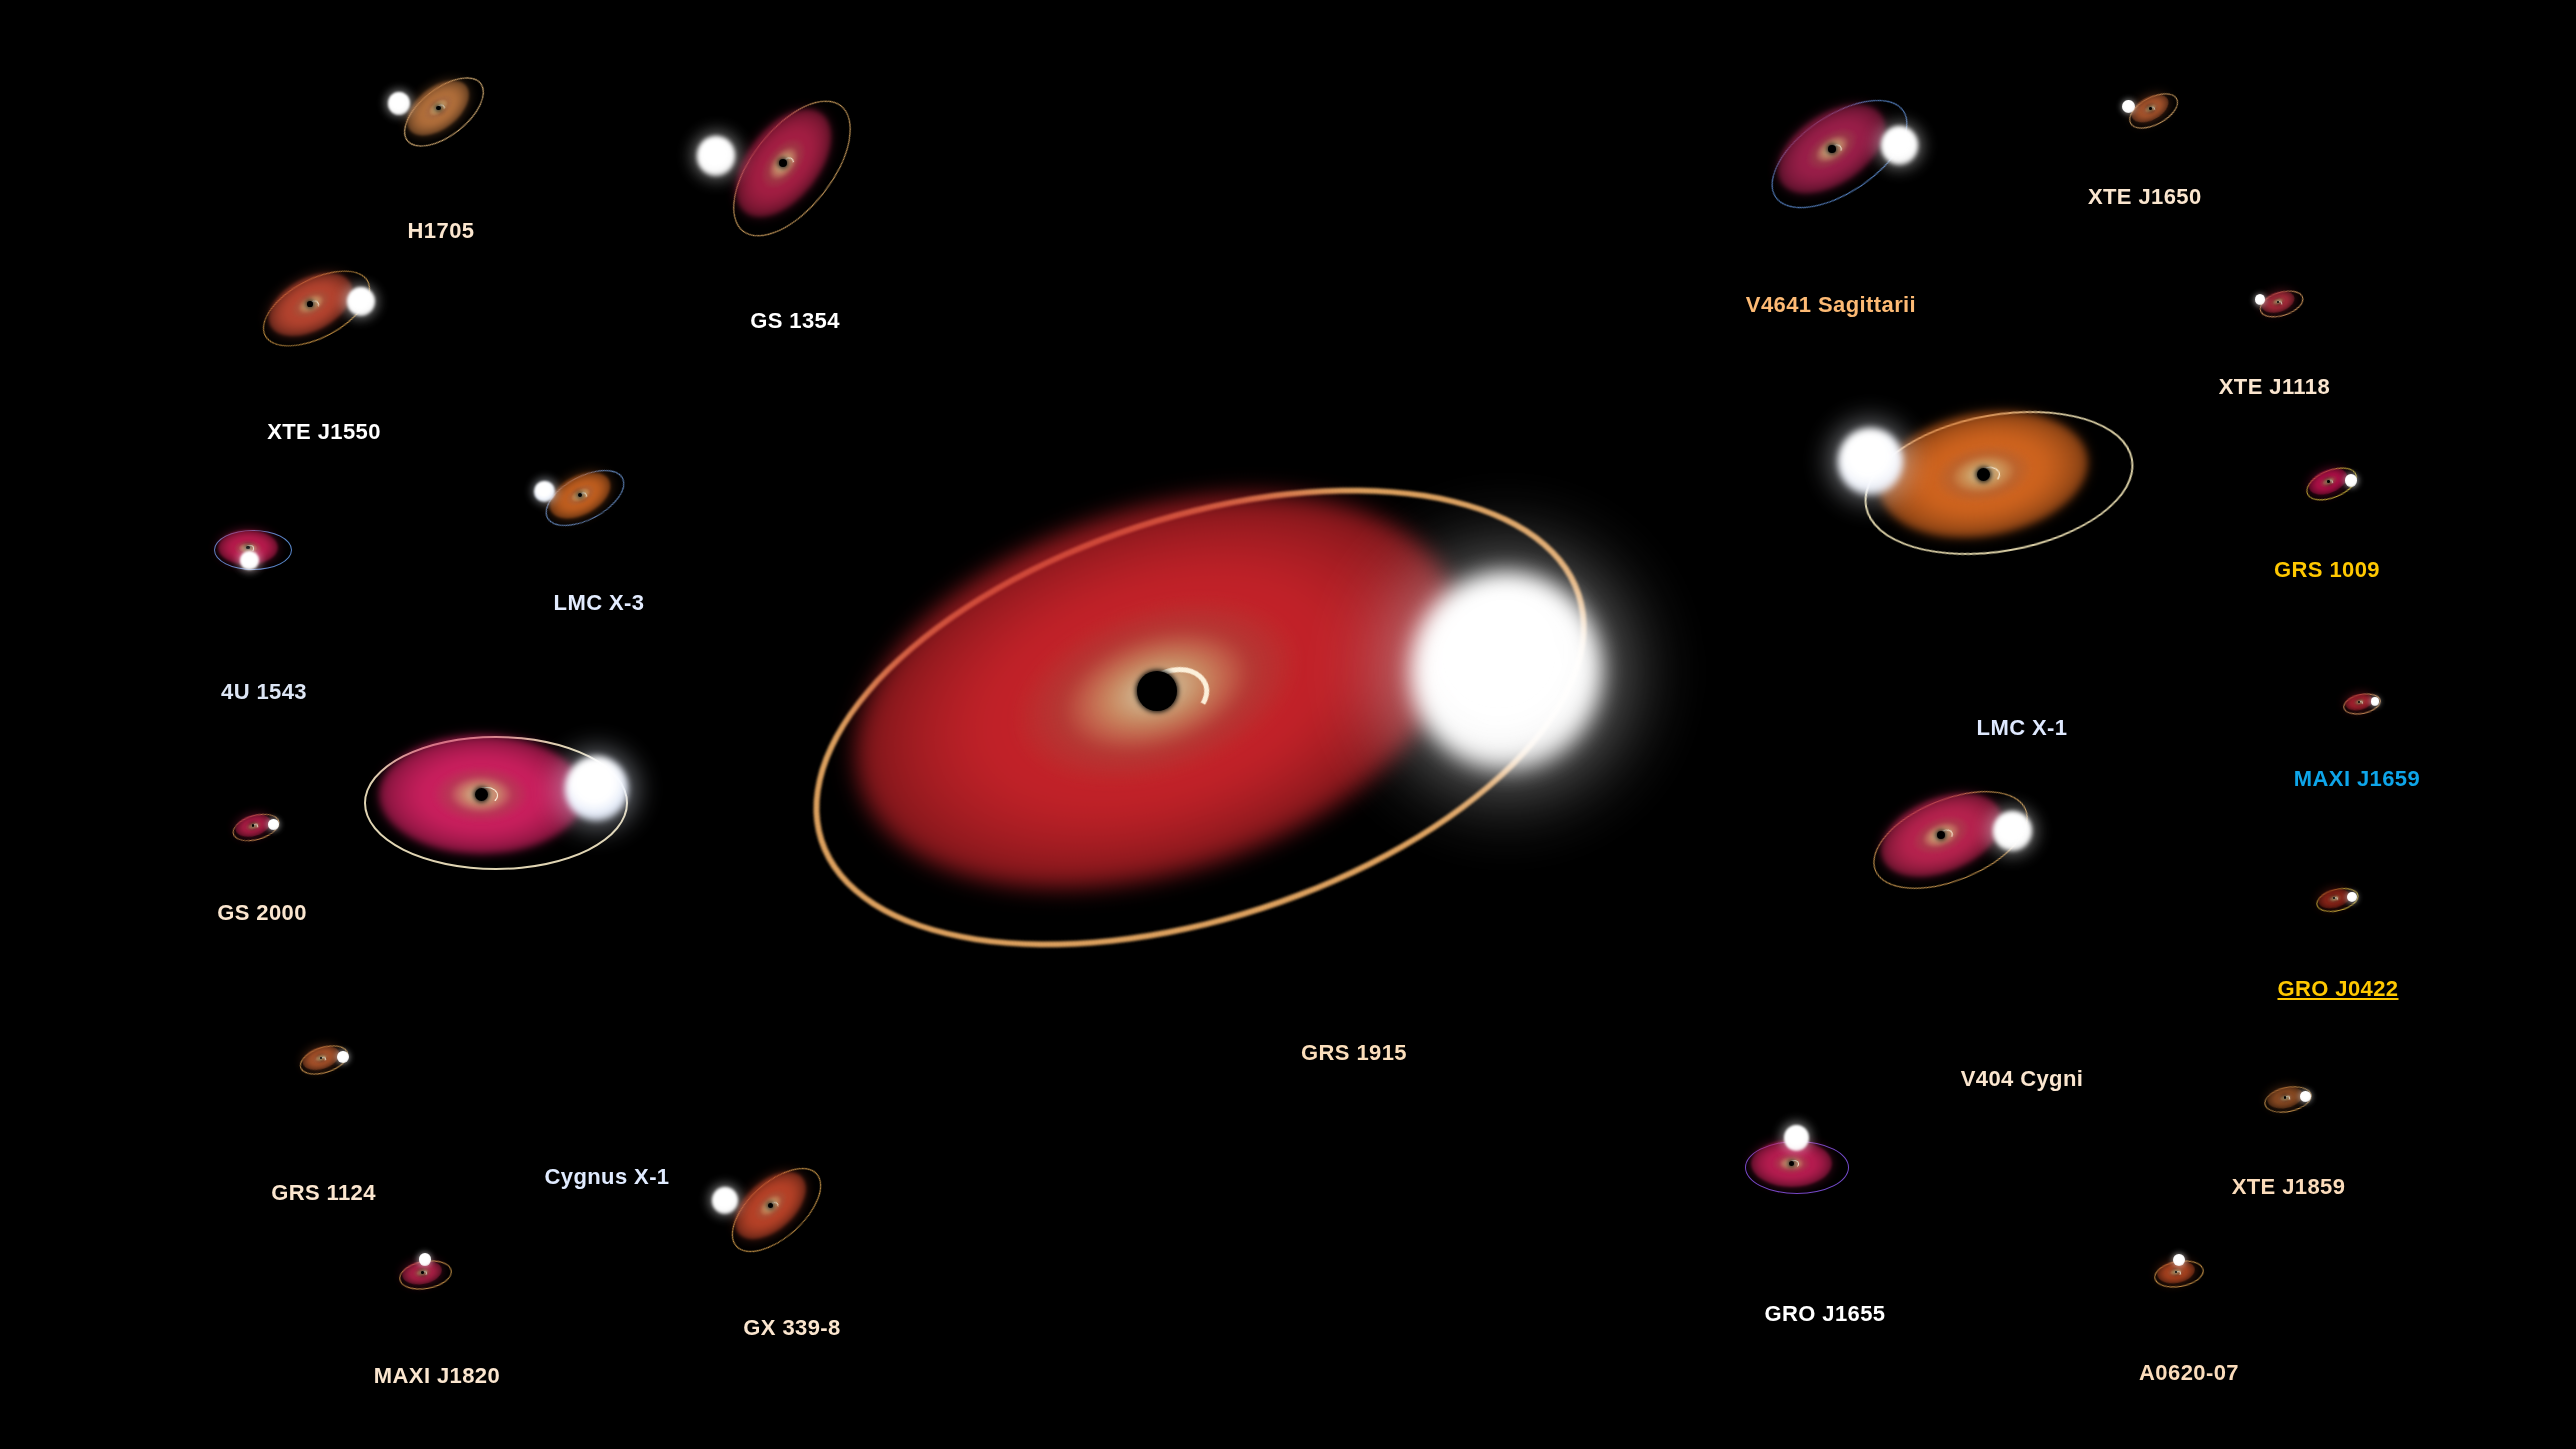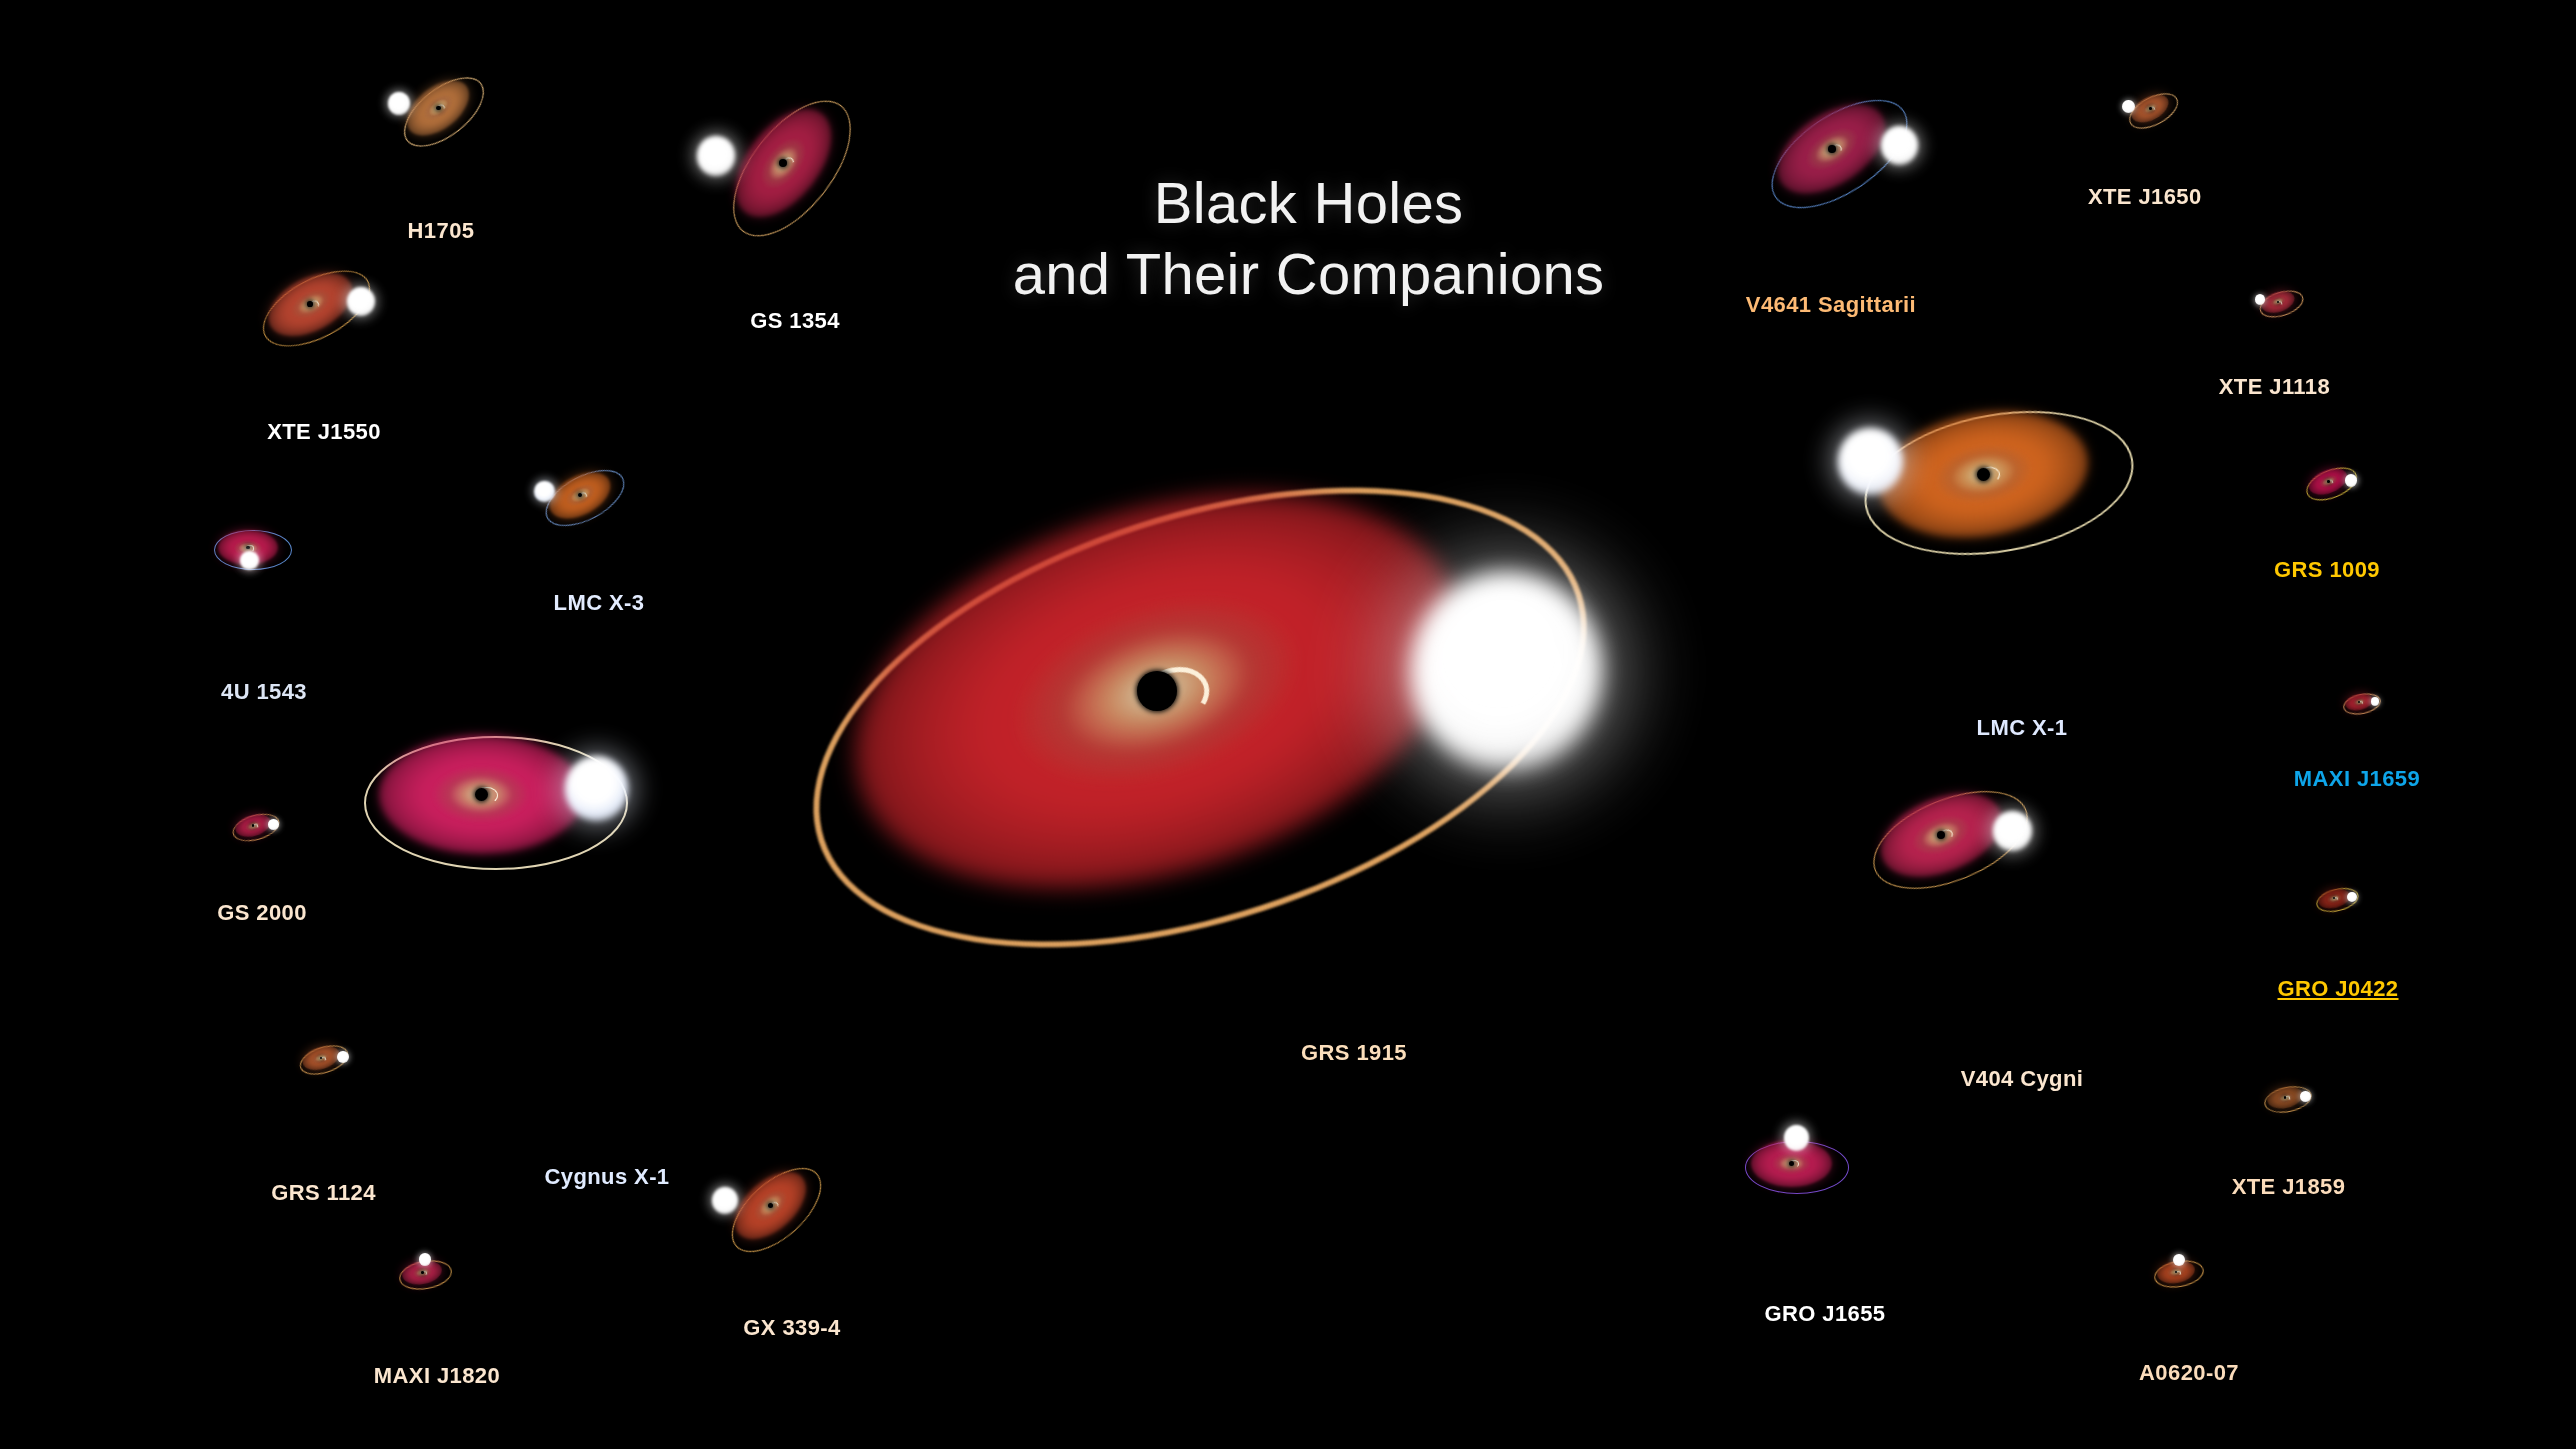--- a/index.html
+++ b/index.html
@@ -101,22 +101,20 @@
   .sundot{
     width:10.7px;height:12px;border-radius:50%;
     background:#ffffff;box-shadow:0 0 6.7px 2px rgba(255,255,255,.55);
   }
 </style>
 </head>
 <body>
 
 <div id="stage">
 
-  <div id="title">Black Holes
-and Their Companions</div>
 
   <div id="systems-layer">
       <div class="system" style="left: 402px; top: 87px;">
         <div class="orbit" style="width: 92px; height: 46px; left: -5.3px; top: 0.5px; border-width: 0.8px; border-color: rgb(227, 185, 124); opacity: 0.95; transform: rotate(-38deg); filter: blur(0.2px);"></div>
         <div class="disk" style="width: 72px; height: 42px; left: 0px; top: 0px; transform: rotate(-38deg); background: radial-gradient(rgba(181, 113, 60, 0) 0%, rgba(181, 113, 60, 0.96) 16%, rgba(181, 113, 60, 0.88) 40%, rgba(181, 113, 60, 0.52) 64%, rgba(181, 113, 60, 0.14) 84%, rgba(181, 113, 60, 0) 100%); filter: blur(1.2px);"></div>
         <div class="diskcore" style="width: 33px; height: 19.3px; left: 19.6px; top: 11.3px; transform: rotate(-38deg); filter: blur(0.7px);"></div>
         <div class="photonring" style="width: 7.2px; height: 5.2px; left: 34px; top: 18.4px; border-width: 0.7px; transform: rotate(-38deg);"></div>
         <div class="bh" style="width: 4.6px; height: 4.6px; left: 34px; top: 18.7px;"></div>
         <div class="star" style="width: 22px; height: 23px; left: -13.8px; top: 5px;">
           <div class="halo" style="width: 34px; height: 34px; left: -6.1px; top: -5.7px; background: radial-gradient(circle, rgba(255, 255, 255, 0.95) 0%, rgba(255, 255, 255, 0.55) 36%, rgba(255, 255, 255, 0.16) 62%, rgba(255, 255, 255, 0) 82%); filter: blur(3.9px);"></div>
@@ -331,21 +329,21 @@
       <div class="system" style="left: 728px; top: 1181px;">
         <div class="orbit" style="width: 107px; height: 54px; left: -6.2px; top: 0.6px; border-width: 0.9px; border-color: rgb(217, 162, 79); opacity: 0.95; transform: rotate(-42deg); filter: blur(0.2px);"></div>
         <div class="disk" style="width: 85px; height: 49px; left: 0px; top: 0px; transform: rotate(-42deg); background: radial-gradient(rgba(187, 67, 40, 0) 0%, rgba(187, 67, 40, 0.96) 16%, rgba(187, 67, 40, 0.88) 40%, rgba(187, 67, 40, 0.52) 64%, rgba(187, 67, 40, 0.14) 84%, rgba(187, 67, 40, 0) 100%); filter: blur(1.4px);"></div>
         <div class="diskcore" style="width: 39px; height: 22.6px; left: 23px; top: 13.2px; transform: rotate(-42deg); filter: blur(0.8px);"></div>
         <div class="photonring" style="width: 8.5px; height: 6px; left: 40px; top: 21.5px; border-width: 0.7px; transform: rotate(-42deg);"></div>
         <div class="bh" style="width: 5.4px; height: 5.4px; left: 40px; top: 22px;"></div>
         <div class="star" style="width: 26px; height: 27px; left: -16px; top: 5.8px;">
           <div class="halo" style="width: 40px; height: 40px; left: -7.1px; top: -6.6px; background: radial-gradient(circle, rgba(255, 255, 255, 0.95) 0%, rgba(255, 255, 255, 0.55) 36%, rgba(255, 255, 255, 0.16) 62%, rgba(255, 255, 255, 0) 82%); filter: blur(4.5px);"></div>
           <div class="core" style="background: radial-gradient(circle at 46% 40%, rgb(255, 255, 255) 0%, rgb(255, 255, 255) 40%, rgba(255, 255, 255, 0.96) 62%, rgba(255, 255, 255, 0.45) 84%, rgba(255, 255, 255, 0) 100%); filter: blur(1.4px);"></div>
         </div>
-        <div class="label" style="color: rgb(251, 230, 207); left: 64px; top: 134px;">GX 339-4</div>
+        <div class="label" style="color: rgb(251, 230, 207); left: 64px; top: 134px;">GX 339-8</div>
       </div>
       <div class="system" style="left: 1751px; top: 1140px;">
         <div class="orbit" style="width: 102px; height: 51px; left: -5.9px; top: 0.5px; border-width: 0.9px; border-color: rgb(123, 79, 214); opacity: 0.95; transform: rotate(0deg); filter: blur(0.2px);"></div>
         <div class="disk" style="width: 81px; height: 47px; left: 0px; top: 0px; transform: rotate(0deg); background: radial-gradient(rgba(187, 29, 82, 0) 0%, rgba(187, 29, 82, 0.96) 16%, rgba(187, 29, 82, 0.88) 40%, rgba(187, 29, 82, 0.52) 64%, rgba(187, 29, 82, 0.14) 84%, rgba(187, 29, 82, 0) 100%); filter: blur(1.3px);"></div>
         <div class="diskcore" style="width: 37px; height: 21.5px; left: 22px; top: 12.6px; transform: rotate(0deg); filter: blur(0.8px);"></div>
         <div class="photonring" style="width: 8px; height: 5.8px; left: 38px; top: 20.4px; border-width: 0.7px; transform: rotate(0deg);"></div>
         <div class="bh" style="width: 5.1px; height: 5.1px; left: 38px; top: 21px;"></div>
         <div class="star" style="width: 25px; height: 26px; left: 33px; top: -15.3px;">
           <div class="halo" style="width: 38px; height: 38px; left: -6.8px; top: -6.3px; background: radial-gradient(circle, rgba(255, 255, 255, 0.95) 0%, rgba(255, 255, 255, 0.55) 36%, rgba(255, 255, 255, 0.16) 62%, rgba(255, 255, 255, 0) 82%); filter: blur(4.3px);"></div>
           <div class="core" style="background: radial-gradient(circle at 46% 40%, rgb(255, 255, 255) 0%, rgb(255, 255, 255) 40%, rgba(255, 255, 255, 0.96) 62%, rgba(255, 255, 255, 0.45) 84%, rgba(255, 255, 255, 0) 100%); filter: blur(1.3px);"></div>

